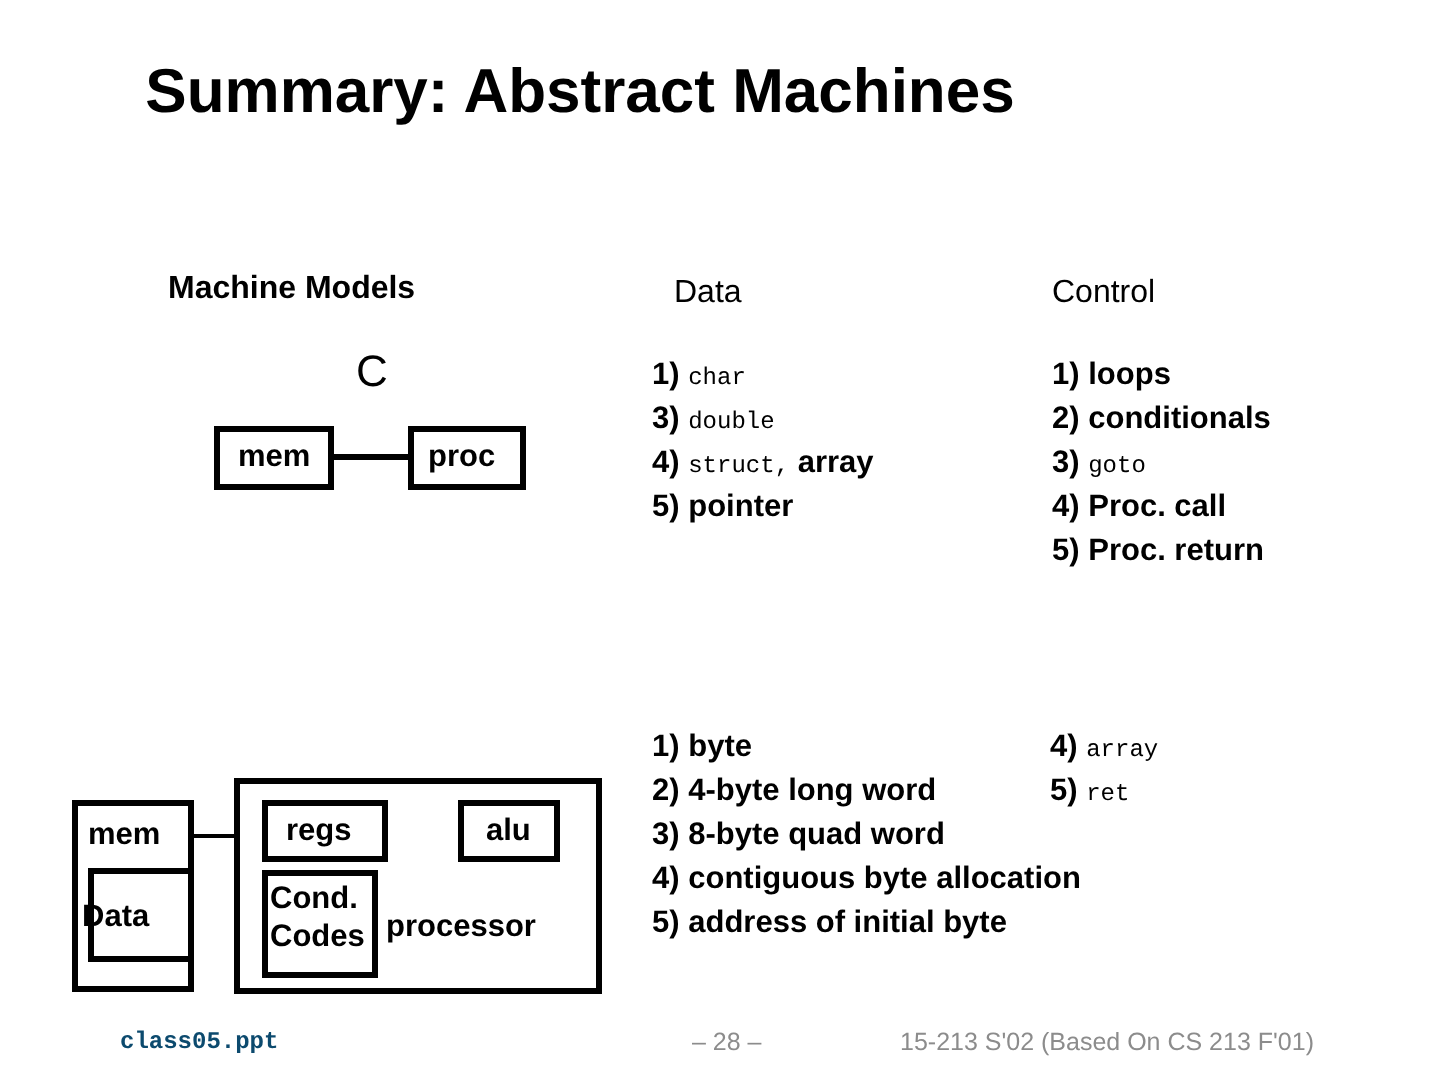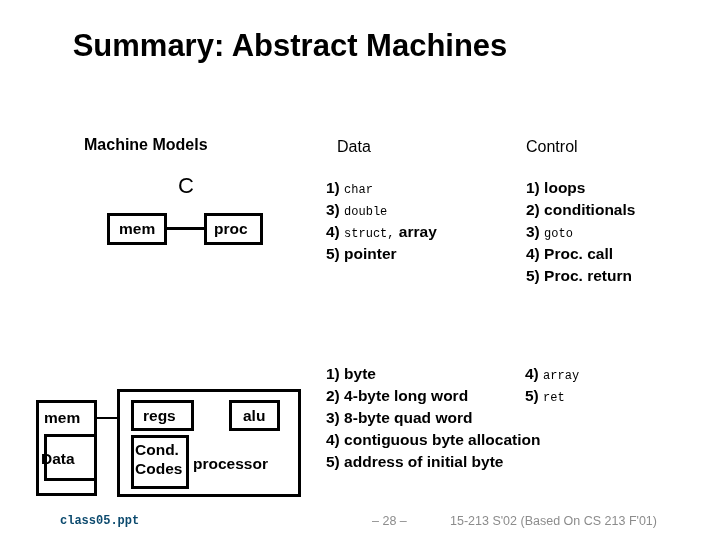--- a/index.html
+++ b/index.html
@@ -219,21 +219,21 @@
     white-space: nowrap;
   }
   .footer-gray {
     position: absolute;
     font-size: 12.5px;
     font-weight: normal;
     color: #8c8c8c;
     white-space: nowrap;
   }
   #footer-page {
-    left: 372px;
+    left: 346px;
     top: 514px;
     text-align: center;
   }
   #footer-course {
     left: 450px;
     top: 514px;
   }
 </style>
 </head>
 <body>

